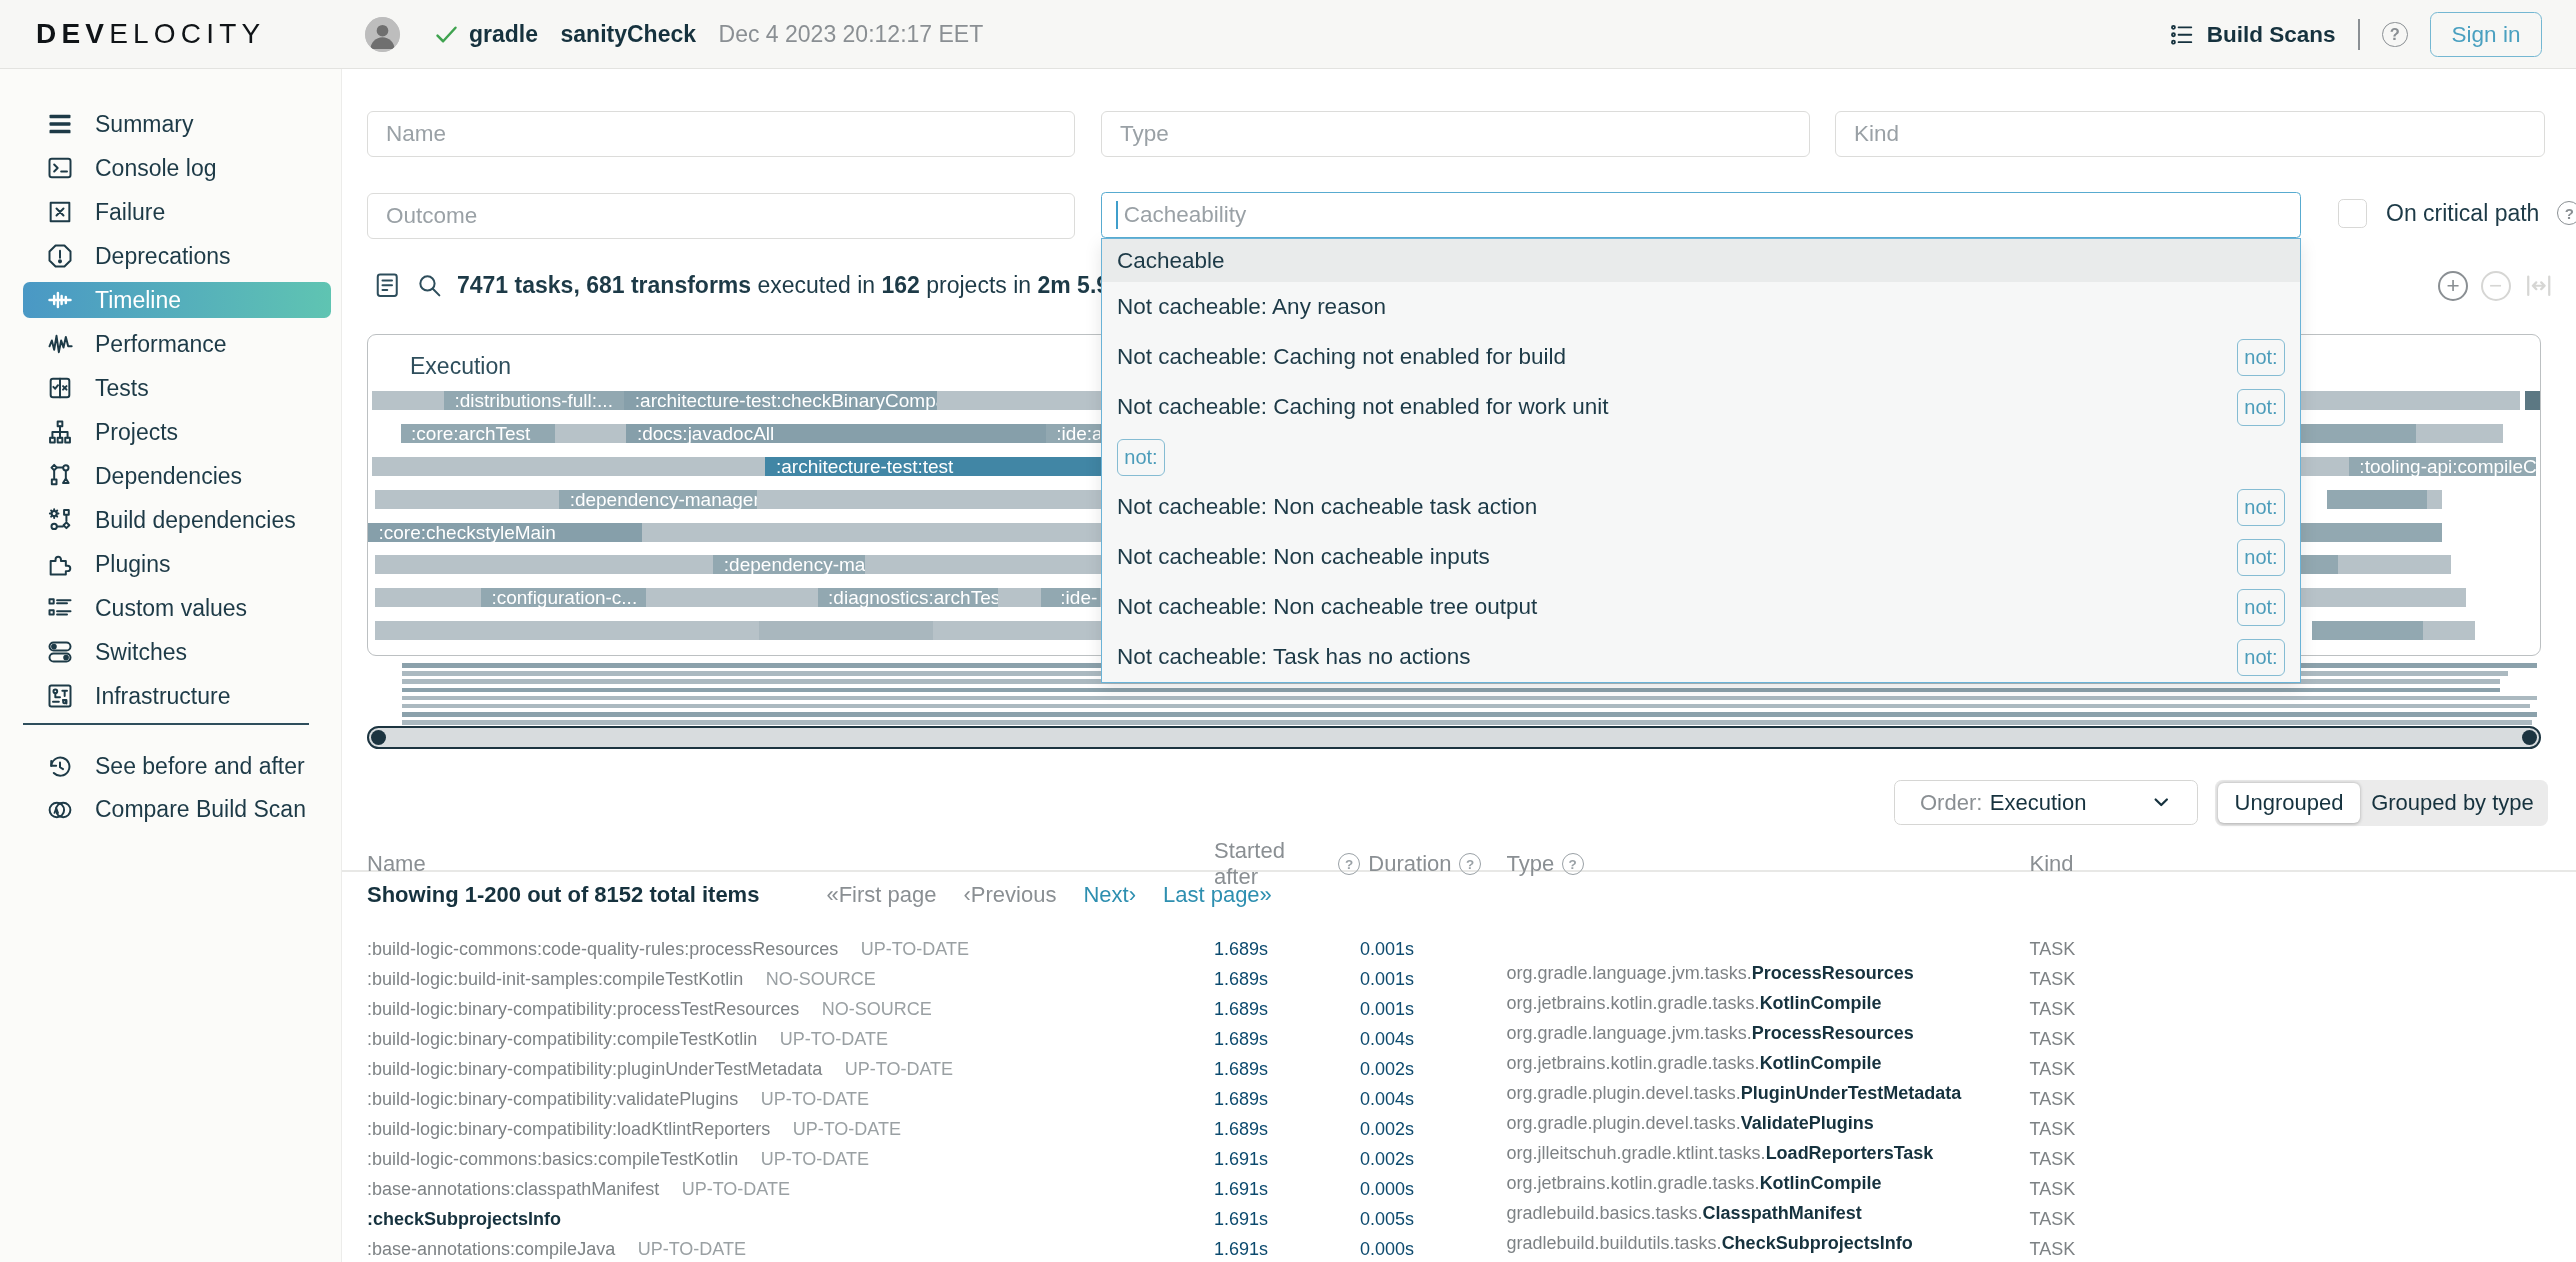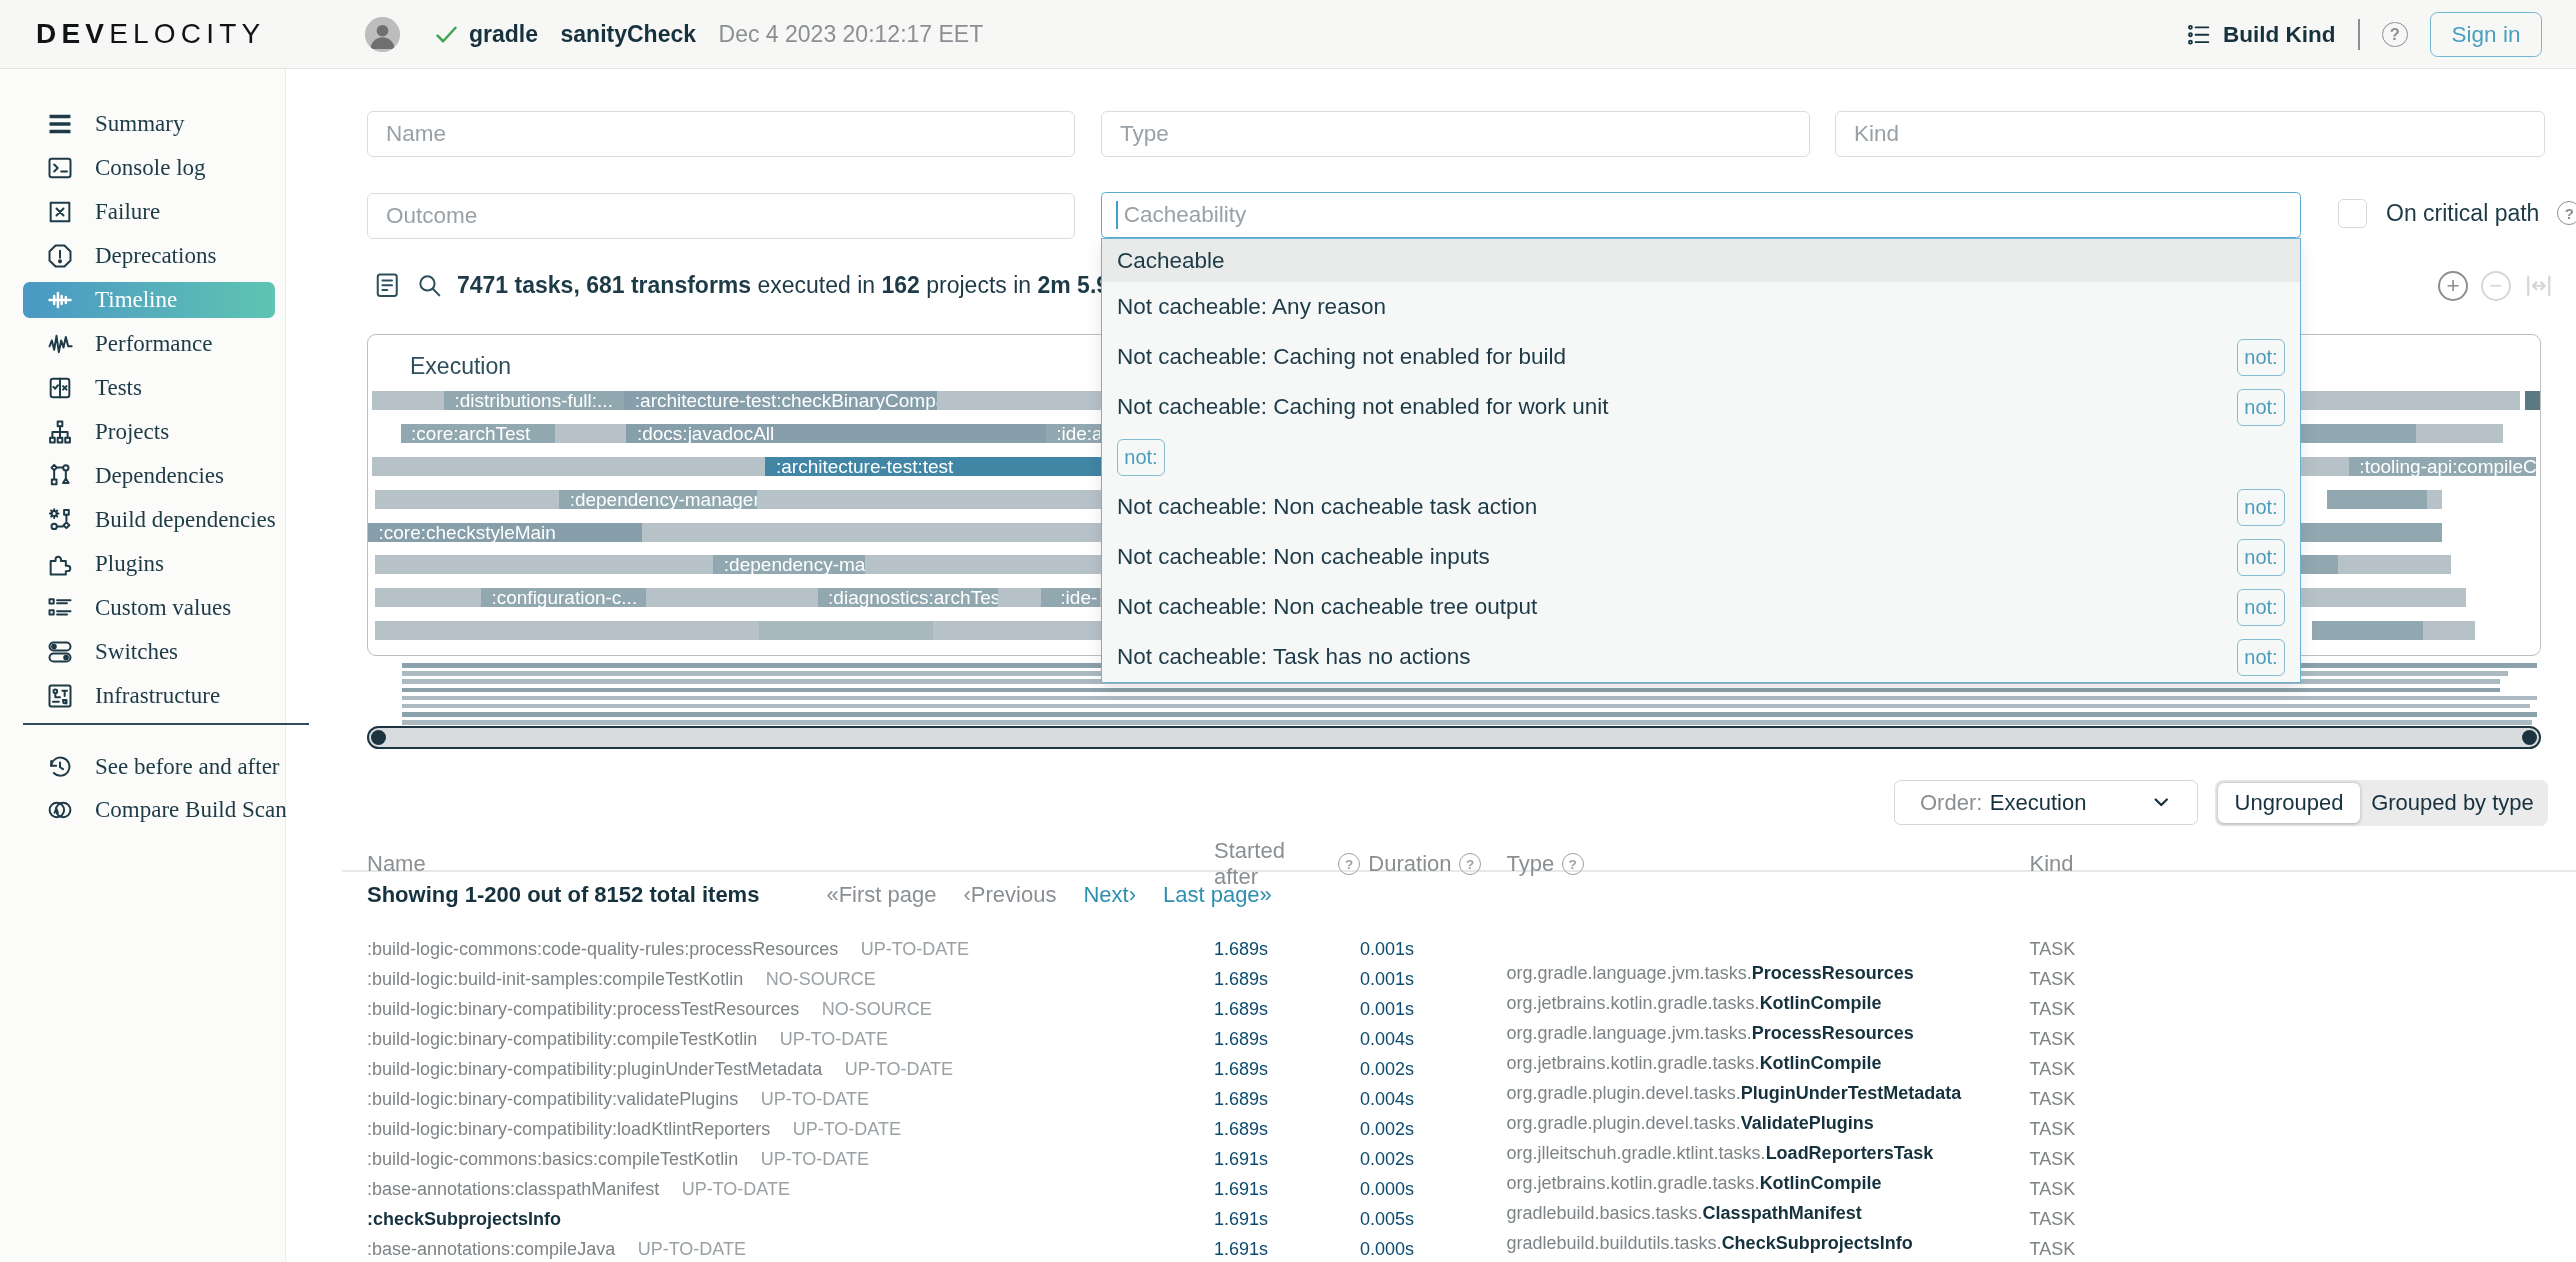--- a/index.html
+++ b/index.html
@@ -27,22 +27,22 @@
   .bs-group .icn { width:25.5px; height:25.5px; color:#16323e; }
   .bs-label { font-size:22.5px; font-weight:700; color:#16323e; white-space:nowrap; }
   .top-divider { width:1.5px; height:31.5px; background:#8a8f93; }
   .qmark { width:25.5px; height:25.5px; border:1.5px solid #8a8f93; border-radius:50%; color:#8a8f93;
            display:flex; align-items:center; justify-content:center; font-size:16.5px; font-weight:700; }
   .signin-btn { width:112px; height:45px; border:1.5px solid #74b7d2; border-radius:7.5px;
                 color:#4aa0c0; font-size:22.5px; display:flex; align-items:center; justify-content:center;
                 background:#f7f7f5; cursor:pointer; }
 
   
-  .sidebar { position:absolute; top:69px; left:0; width:286px; bottom:0; background:#fbfbf9;
-             border-right:0.7px solid #ececea; z-index:5;font-family:Liberation Serif, serif; }
+  .sidebar { position:absolute; top:69px; left:0; width:342px; bottom:0; background:#fbfbf9;
+             border-right:0.7px solid #ececea; z-index:5; }
   #side-list { position:absolute; top:33px; left:0; right:0; }
   .side-item { position:relative; height:44px; display:flex; align-items:center; padding-left:46px;
                gap:21px; font-size:23px; color:#1d3a47; cursor:pointer; }
   .side-item .icn { width:28px; height:28px; flex:none; position:relative; z-index:1; }
   .side-item .lbl { position:relative; z-index:1; white-space:nowrap; }
   .side-item.selected { color:#ffffff; }
   .side-item.selected::before { content:""; position:absolute; left:22.5px; right:10.5px; top:3.7px; bottom:3.7px;
         background:linear-gradient(90deg,#4a98c5,#5fc4b2); border-radius:6.7px; z-index:0; }
   .side-divider { position:absolute; top:654px; left:22.5px; width:286px; height:1.5px; background:#2e4e5c; }
   #side-footer { position:absolute; top:676px; left:0; right:0; }
@@ -176,21 +176,21 @@
     <div class="top-right">
       <div class="bs-group">
         <span class="icn">
             <svg viewBox="0 0 24 24" fill="none" stroke="currentColor" stroke-width="1.7" stroke-linecap="round" stroke-linejoin="round">
               <circle cx="4.2" cy="5" r="1.4"></circle>
               <circle cx="4.2" cy="12" r="1.4"></circle>
               <circle cx="4.2" cy="19" r="1.4"></circle>
               <path d="M9 5h12M9 12h12M9 19h12"></path>
             </svg>
           </span>
-        <span class="bs-label">Build Kind</span>
+        <span class="bs-label">Build Scans</span>
       </div>
       <div class="top-divider"></div>
       <div class="qmark">?</div>
       <div class="signin-btn">Sign in</div>
     </div>
   </div>
 
   <div class="sidebar">
     <div id="side-list">
         <div class="side-item">

